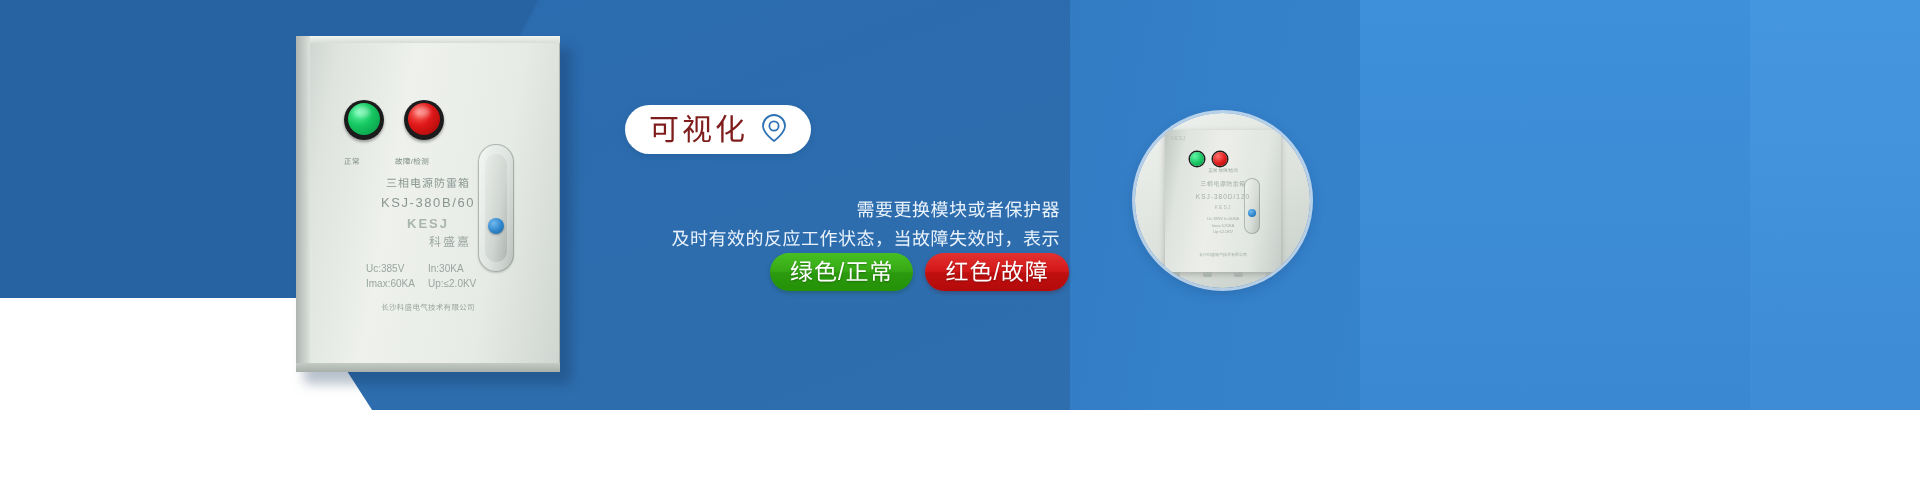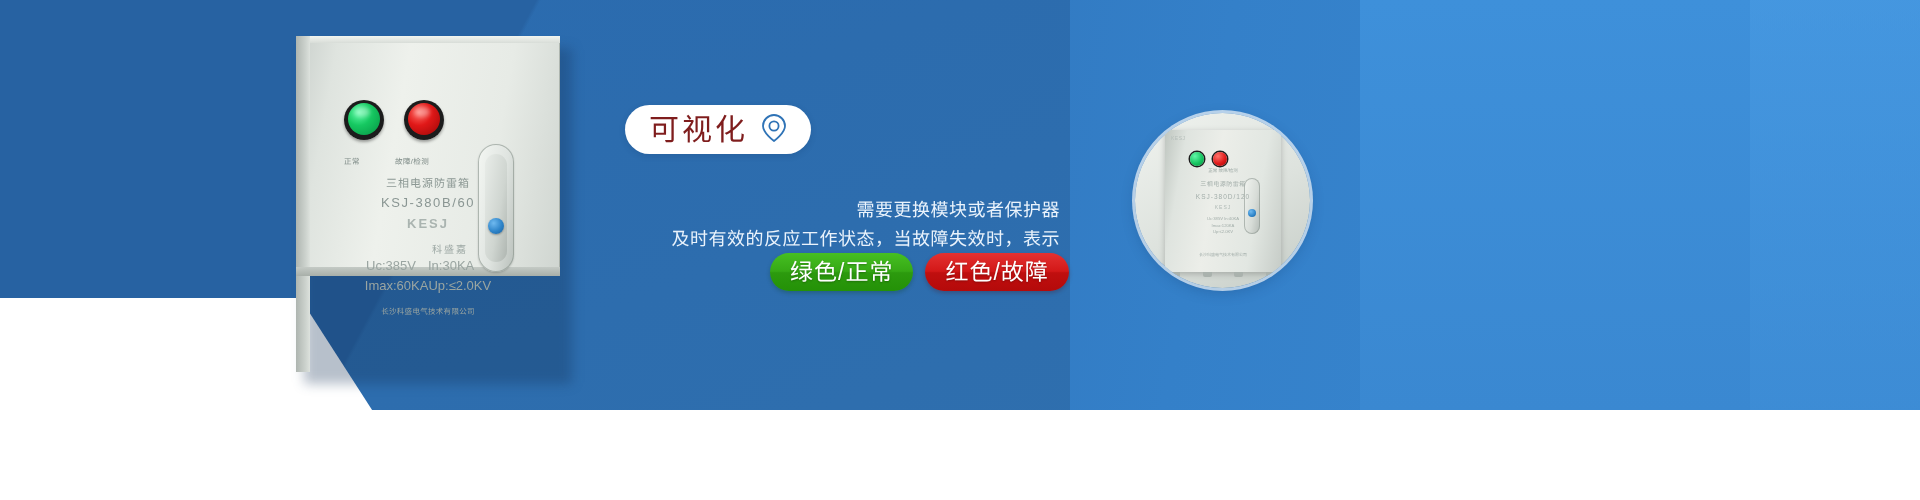--- a/index.html
+++ b/index.html
@@ -92,21 +92,21 @@
     width: 268px;
     height: 336px;
     background: rgba(16, 48, 82, .30);
     filter: blur(6px);
     border-radius: 3px;
   }
   .cabinet {
     position: absolute;
     left: 0; top: 0;
     width: 264px;
-    height: 240px;
+    height: 336px;
     background: linear-gradient(100deg, #c9cfcb 0%, #dfe4df 14%, #eef1ec 38%, #e7ebe6 72%, #cfd5d0 100%);
     border-radius: 2px;
     box-shadow: inset 0 0 0 1px rgba(130,140,132,.5);
   }
   .cab-edge-left {
     position: absolute;
     left: 0; top: 0;
     width: 14px; height: 336px;
     background: linear-gradient(90deg, #aeb5b0 0%, #cdd3ce 70%, #dde2dd 100%);
   }
@@ -191,29 +191,29 @@
     margin-bottom: 6px;
     text-align: center;
   }
   .plate-logo {
     font-size: 13px;
     color: #aab4b0;
     letter-spacing: 2px;
     font-weight: 700;
   }
   .plate-brand {
-    font-size: 10px;
+    font-size: 12px;
     color: #9ca7a3;
     letter-spacing: 2px;
-    margin-top: 10px;
+    margin-top: 1px;
     padding-left: 44px;
   }
   .plate-spec {
-    margin-top: 0;
-    font-size: 13px;
+    margin-top: 12px;
+    font-size: 10px;
     color: #9aa5a1;
     line-height: 1.5;
   }
   .plate-spec span { display: inline-block; min-width: 62px; text-align: left; }
   .plate-company {
     margin-top: 10px;
     font-size: 7.5px;
     color: #9aa5a1;
     letter-spacing: .3px;
   }

